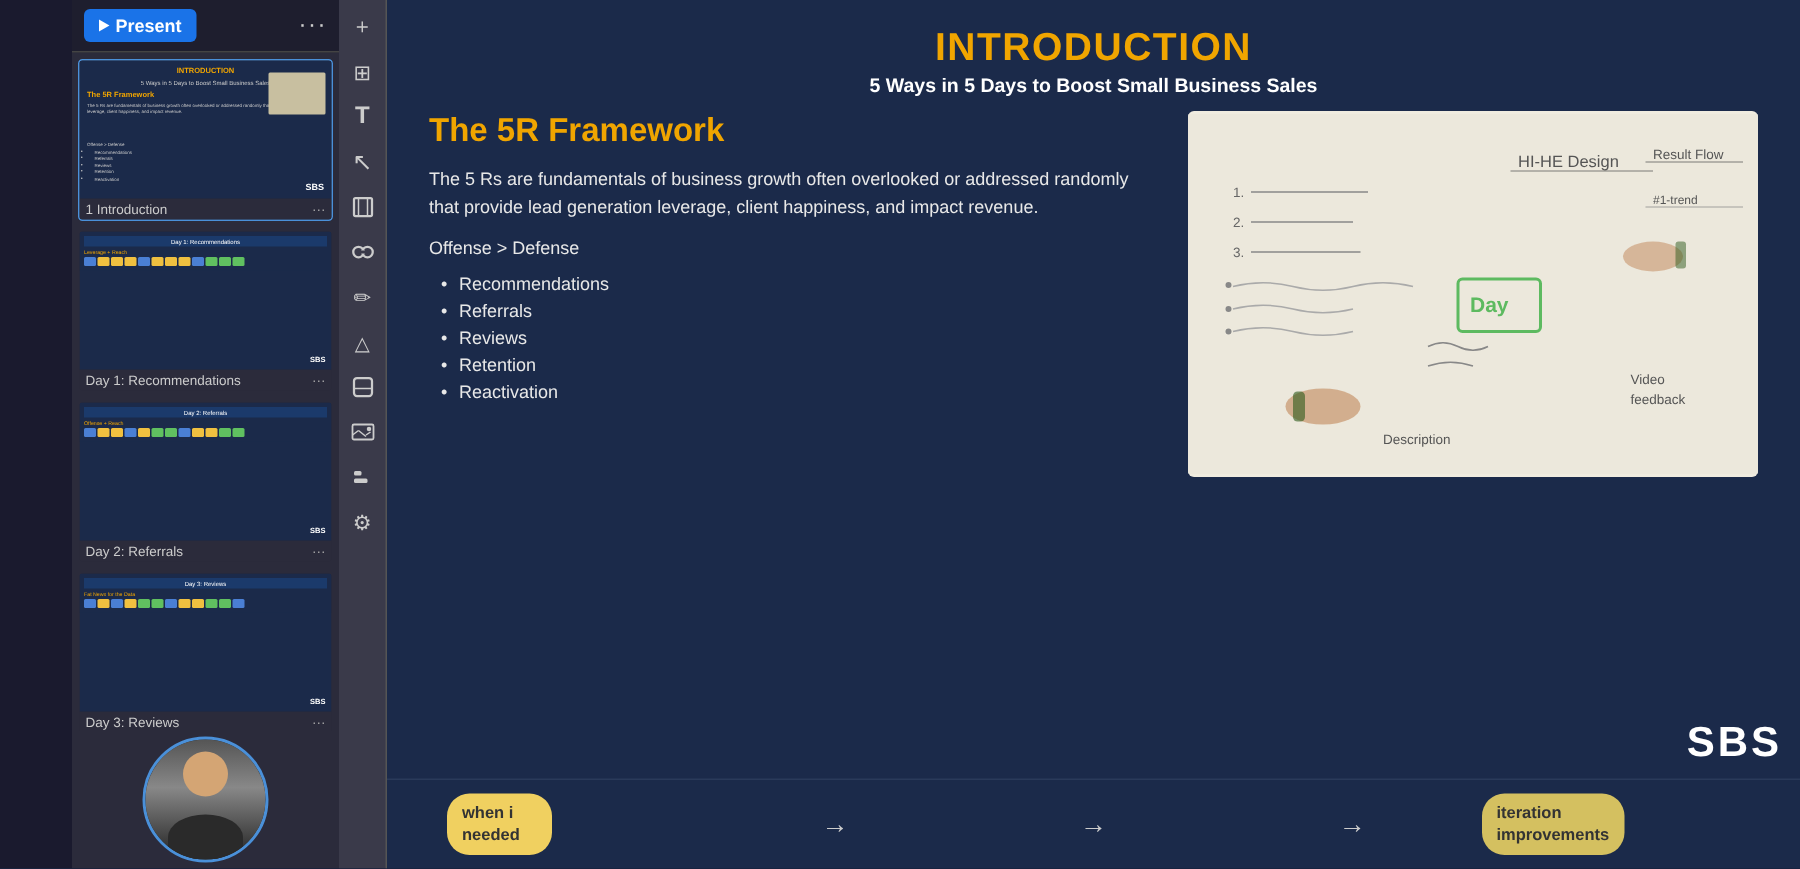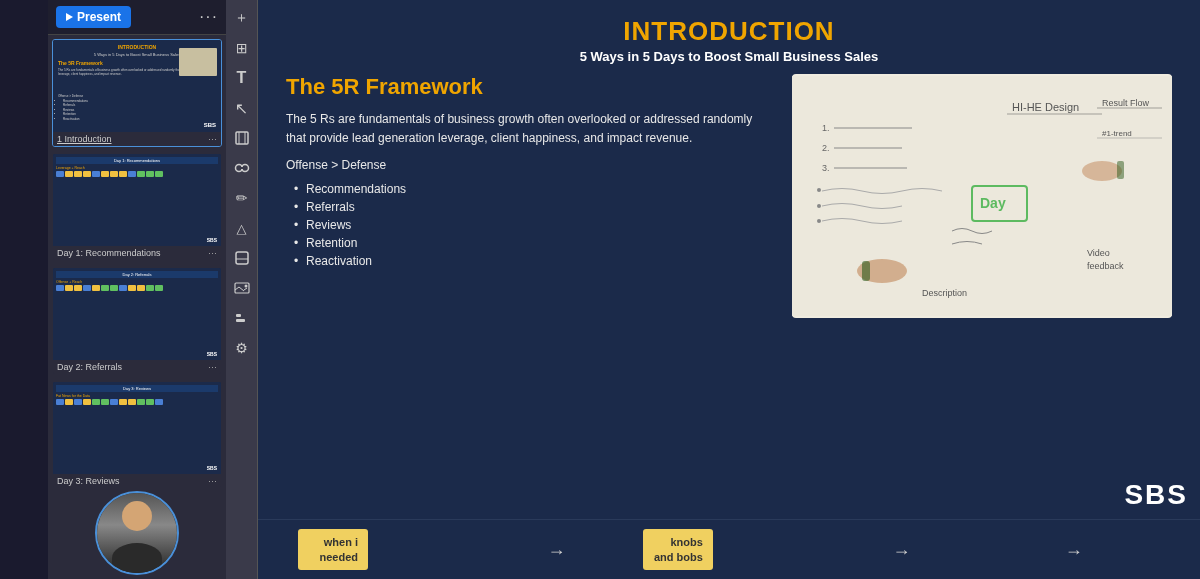--- a/index.html
+++ b/index.html
@@ -371,26 +371,26 @@
     }
 
     .progress-step {
       display: flex;
       align-items: center;
       flex: 1;
     }
 
     .step-box {
       background: #f0d060;
-      border-radius: 3px;
+      border-radius: 15px;
       padding: 6px 10px;
       font-size: 11px;
       font-weight: bold;
       color: #333;
-      text-align: right;
+      text-align: left;
       min-width: 70px;
       line-height: 1.3;
     }
 
     .step-arrow {
       flex: 1;
       display: flex;
       align-items: center;
       color: #ccc;
       font-size: 18px;
@@ -466,21 +466,21 @@
             <li>Referrals</li>
             <li>Reviews</li>
             <li>Retention</li>
             <li>Reactivation</li>
           </ul>
         </div>
         <div class="mini-image-box"></div>
         <div class="mini-sbs">SBS</div>
       </div>
       <div class="slide-thumb-label">
-        <span style="font-size:9px; color:#ccc;text-decoration:underline;">1 Introduction</span>
+        <span style="font-size:9px; color:#ccc;">1 Introduction</span>
         <span class="dots">···</span>
       </div>
     </div>
 
     <div class="slide-thumb">
       <div class="slide-thumb-inner">
         <div class="mini-day2">
           <div class="mini-day2-header">Day 1: Recommendations</div>
           <div class="mini-day-label">Leverage + Reach</div>
           <div class="mini-grid">
@@ -702,25 +702,25 @@
   </div>
 
   <div class="bottom-bar">
 
     <div class="progress-step">
       <div class="step-box">when i<br>needed</div>
     </div>
 
     <div class="step-arrow">→</div>
 
+
+    <div class="step-arrow">→</div>
+
+
+    <div class="step-arrow">→</div>
+
     <div class="progress-step">
-      <div class="step-box">knobs<br>and bobs</div>
+      <div class="step-box dim">iteration<br>improvements</div>
     </div>
 
-    <div class="step-arrow">→</div>
-
-
-    <div class="step-arrow">→</div>
-
-
   </div>
 
 </div>
 
 </body></html>

